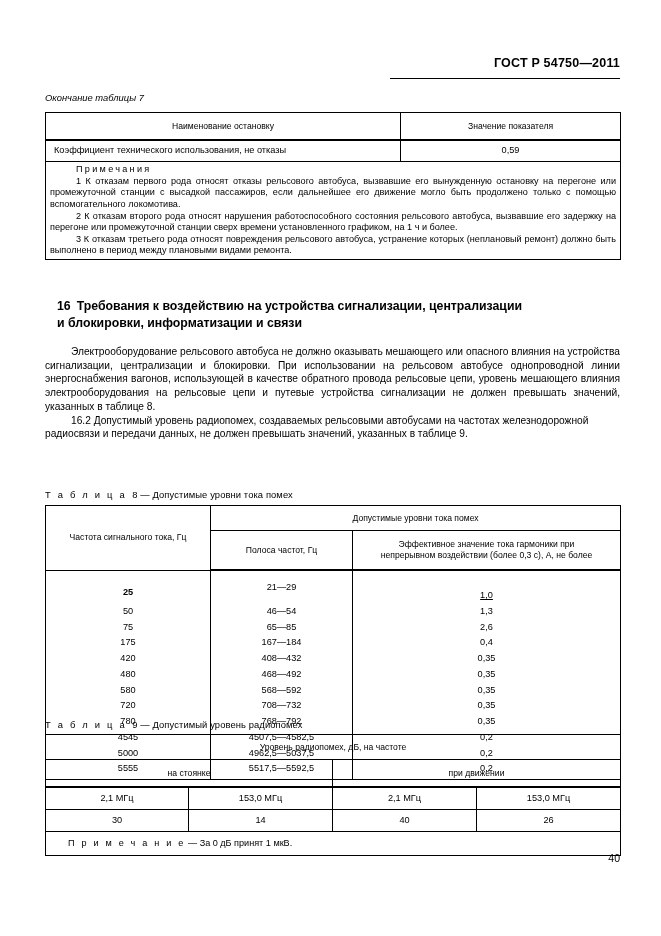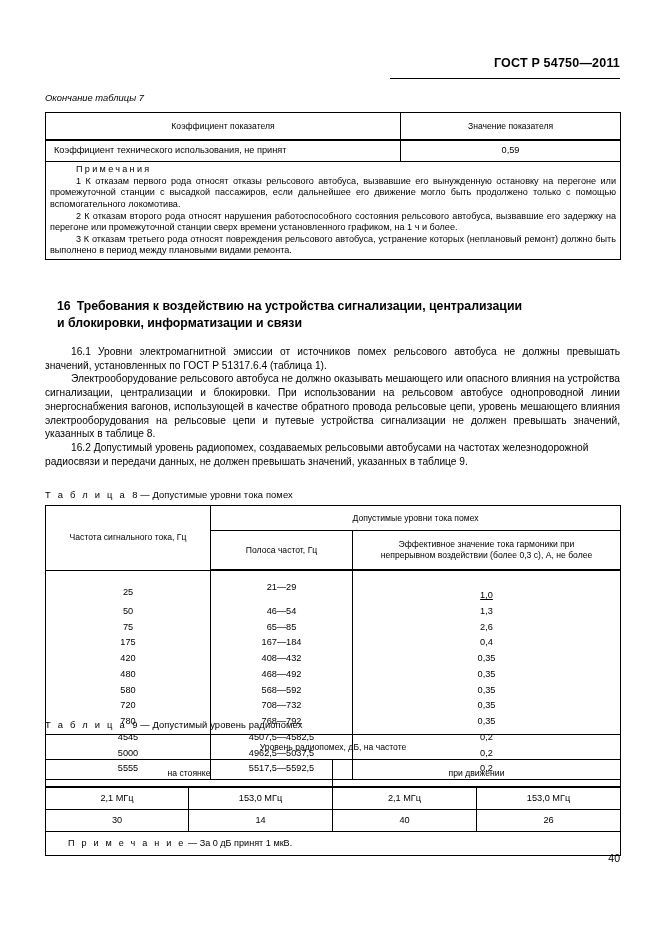--- a/index.html
+++ b/index.html
@@ -137,45 +137,44 @@
 
   <div class="caption" style="top:92px;">Окончание таблицы 7</div>
 
   <table class="grid" style="top:112px; left:45px; width:575px;">
     <colgroup>
         <col style="width:355px;">
         <col style="width:220px;">
       </colgroup>
     <tbody>
       <tr>
-        <td class="thead-cell thick-bottom" style="height:22px;">Коэффициент показателя</td>
+        <td class="thead-cell thick-bottom" style="height:22px;">Наименование остановку</td>
         <td class="thead-cell thick-bottom">Значение показателя</td>
       </tr>
       <tr>
-        <td class="left" style="height:16px; padding-left:8px;">Коэффициент технического использования, не принят</td>
+        <td class="left" style="height:16px; padding-left:8px;">Коэффициент технического использования, не отказы</td>
         <td class="center">0,59</td>
       </tr>
       <tr>
         <td class="noteblk" colspan="2">
           <p class="note-title">Примечания</p>
           <p class="ind">1 К отказам первого рода относят отказы рельсового автобуса, вызвавшие его вынужденную остановку на перегоне или промежуточной станции с высадкой пассажиров, если дальнейшее его движение могло быть продолжено только с помощью вспомогательного локомотива.</p>
           <p class="ind">2 К отказам второго рода относят нарушения работоспособного состояния рельсового автобуса, вызвавшие его задержку на перегоне или промежуточной станции сверх времени установленного графиком, на 1 ч и более.</p>
           <p class="ind">3 К отказам третьего рода относят повреждения рельсового автобуса, устранение которых (неплановый ремонт) должно быть выполнено в период между плановыми видами ремонта.</p>
         </td>
       </tr>
     </tbody>
   </table>
 
   <div class="sec-head" style="top:298px;">
     <span class="n">16</span><span>Требования к воздействию на устройства сигнализации, централизации</span><br>
     <span>и блокировки, информатизации и связи</span>
   </div>
 
   <div class="body-text" style="top:345px;">
-    <p>16.1  Уровни электромагнитной эмиссии от источников помех рельсового автобуса не должны превышать значений, установленных по ГОСТ Р 51317.6.4 (таблица 1).</p>
     <p>Электрооборудование рельсового автобуса не должно оказывать мешающего или опасного влияния на устройства сигнализации, централизации и блокировки. При использовании на рельсовом автобусе однопроводной линии энергоснабжения вагонов, использующей в качестве обратного провода рельсовые цепи, уровень мешающего влияния электрооборудования на рельсовые цепи и путевые устройства сигнализации не должен превышать значений, указанных в таблице 8.</p>
     <p class="last">16.2 Допустимый уровень радиопомех, создаваемых рельсовыми автобусами на частотах железнодорожной радиосвязи и передачи данных, не должен превышать значений, указанных в таблице 9.</p>
   </div>
 
   <div class="tbl-caption" style="top:489px;">
     <span class="sp">Т а б л и ц а</span>&nbsp;&nbsp;<span>8</span>&nbsp;<span>— Допустимые уровни тока помех</span>
   </div>
 
   <table class="grid" style="top:505px; left:45px; width:575px;">
     <colgroup>
@@ -189,21 +188,21 @@
         <td class="thead-cell" colspan="2" style="height:20px;">Допустимые уровни тока помех</td>
       </tr>
       <tr>
         <td class="thead-cell thick-bottom" style="height:34px;">Полоса частот, Гц</td>
         <td class="thead-cell thick-bottom">
           <span>Эффективное значение тока гармоники при</span><br>
           <span>непрерывном воздействии (более 0,3 с), А, не более</span>
         </td>
       </tr>
       <tr>
-        <td class="center" style="border-bottom:none; padding-top:13px;">25</td>
+        <td class="center" style="border-bottom:none; padding-top:13px;font-weight:bold;">25</td>
         <td class="center" style="border-bottom:none; padding-top:3px;">21—29</td>
         <td class="center" style="border-bottom:none; padding-top:19px;text-decoration:underline;">1,0</td>
       </tr>
       <tr>
         <td class="center" style="border-top:none; border-bottom:none;">50</td>
         <td class="center" style="border-top:none; border-bottom:none;">46—54</td>
         <td class="center" style="border-top:none; border-bottom:none;">1,3</td>
       </tr>
       <tr>
         <td class="center" style="border-top:none; border-bottom:none;">75</td>

